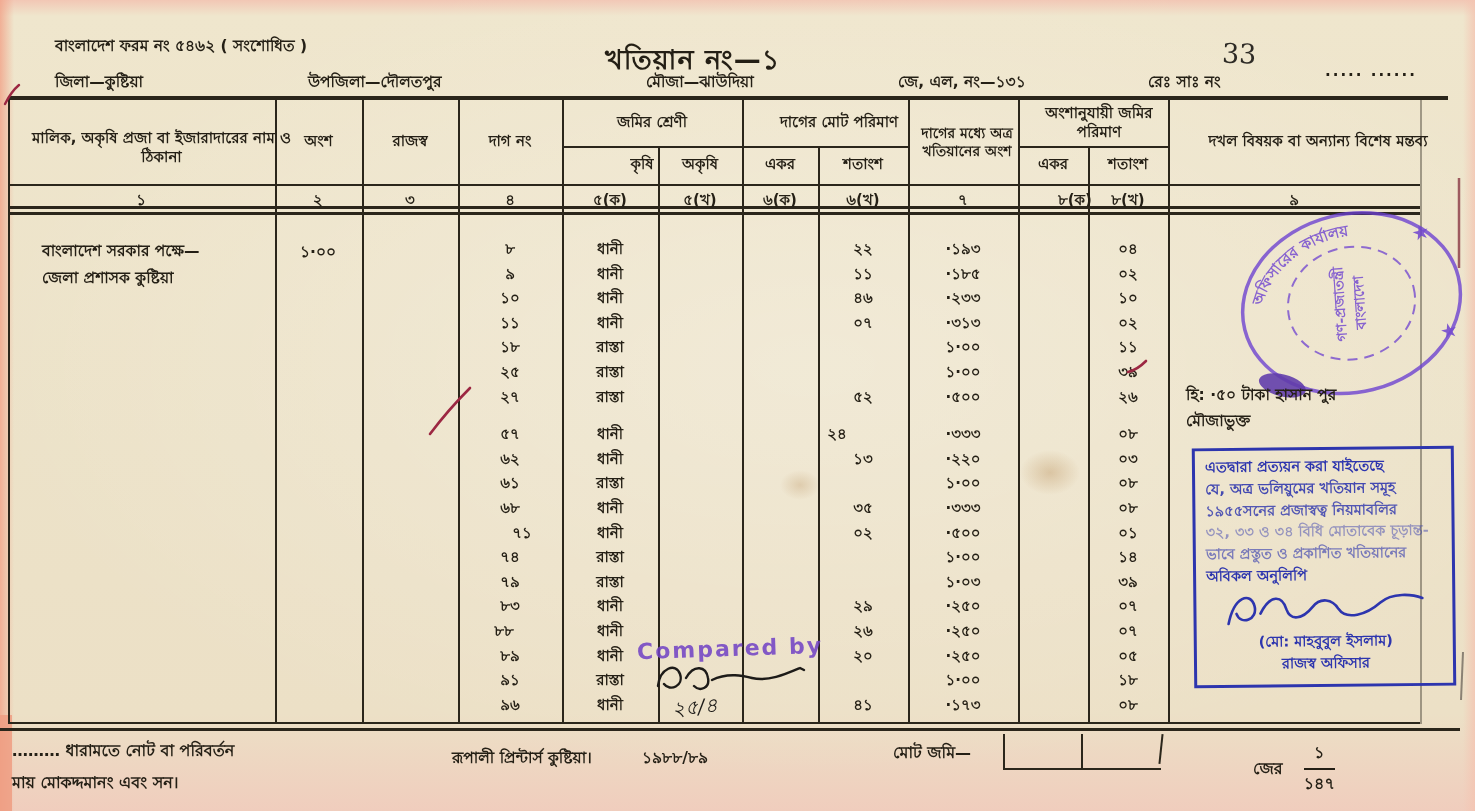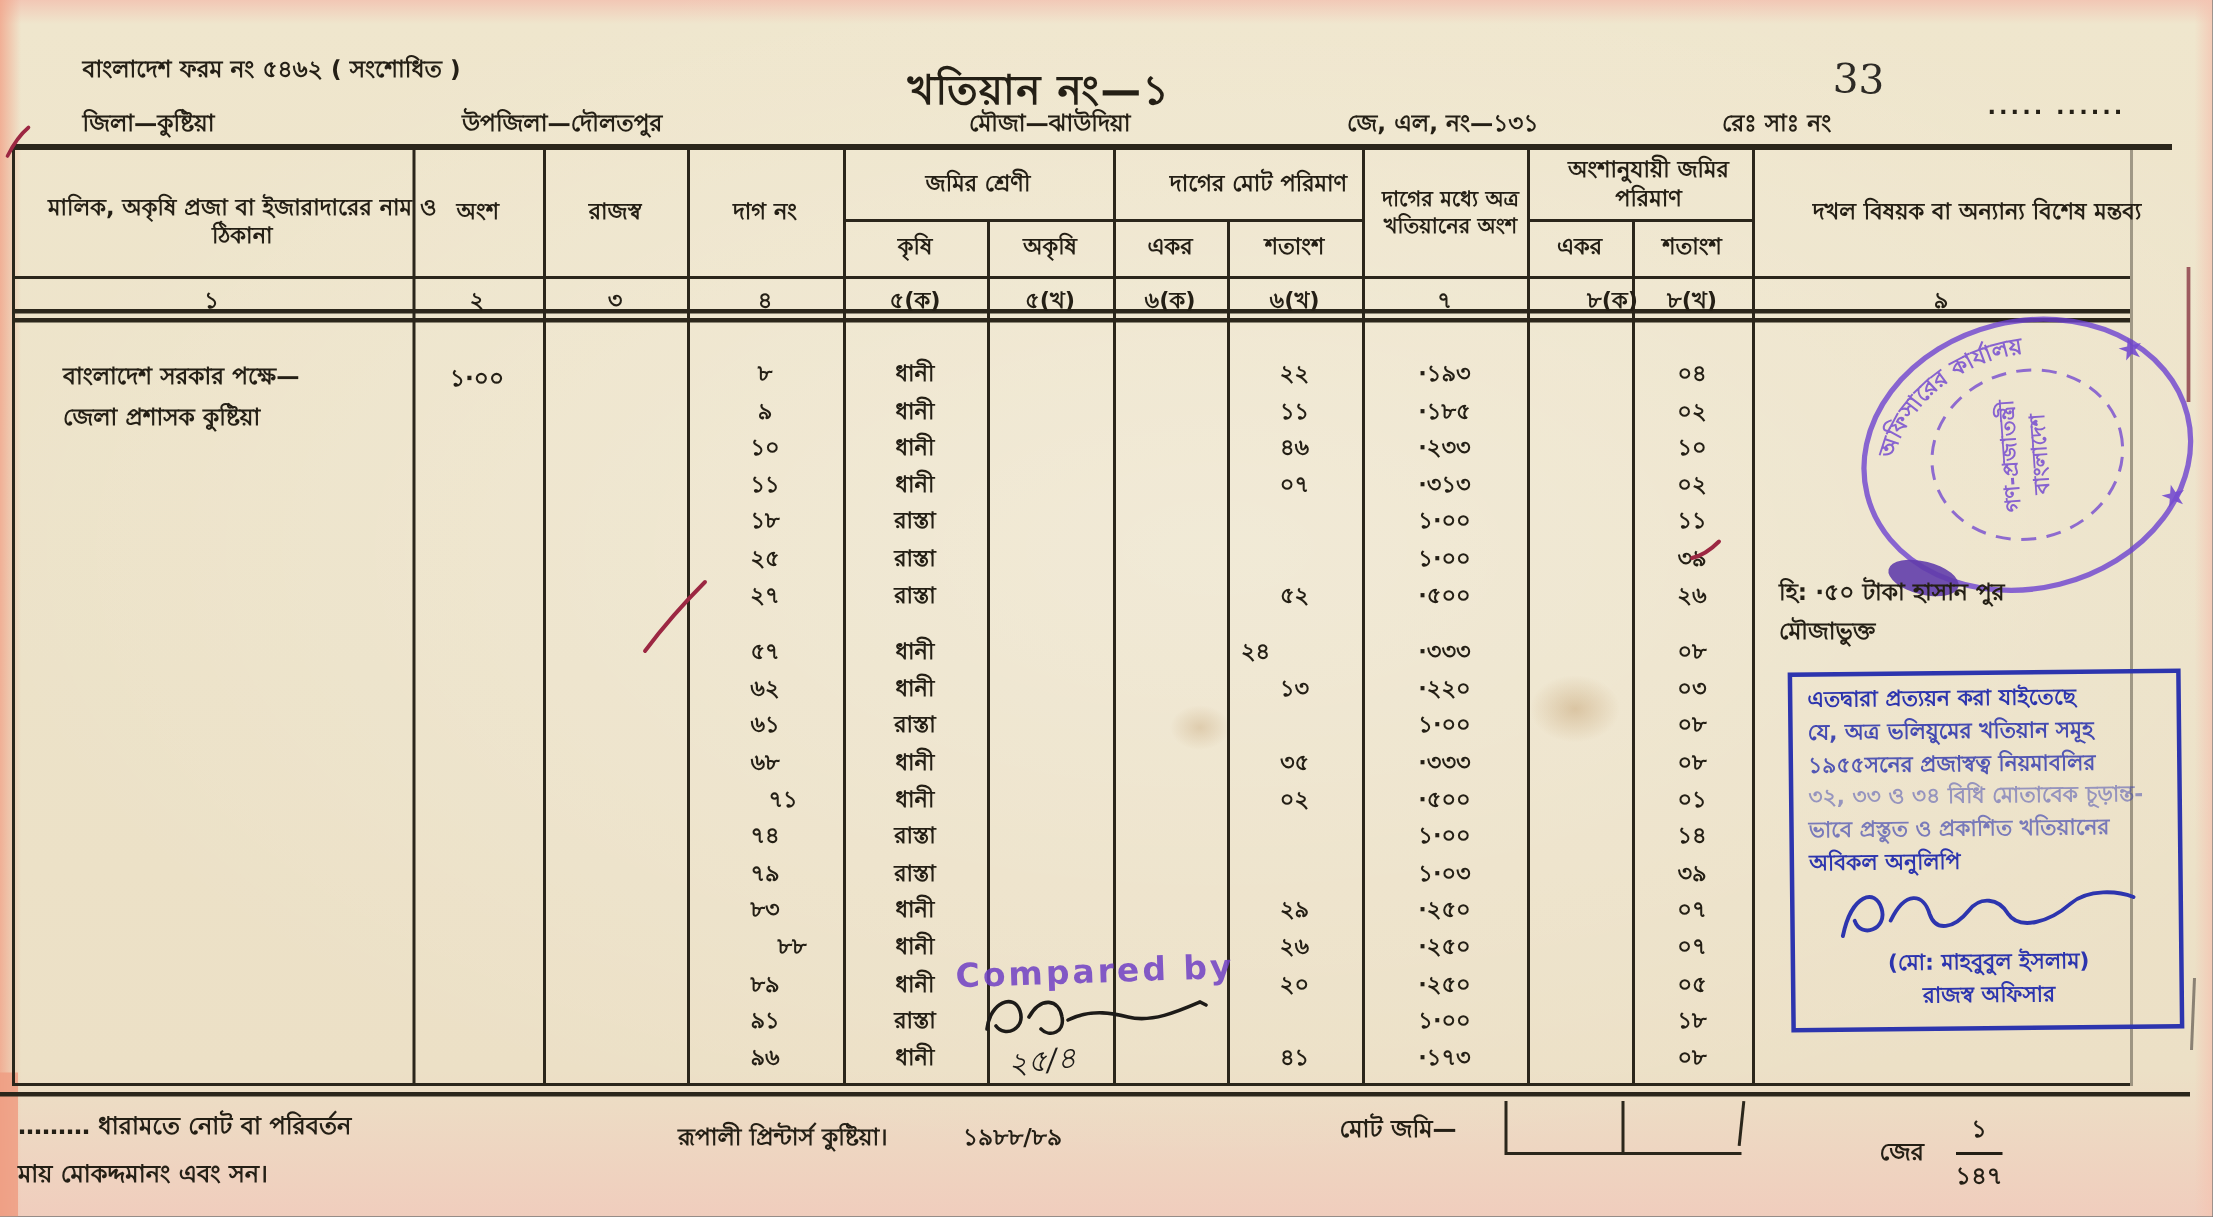--- a/index.html
+++ b/index.html
@@ -61,21 +61,21 @@
   <div class="abs b" style="left:646px;top:70px;font-size:15.5px;">মৌজা—ঝাউদিয়া</div>
   <div class="abs b" style="left:898px;top:70px;font-size:15.5px;">জে, এল, নং—১৩১</div>
   <div class="abs b" style="left:1148px;top:70px;font-size:15.5px;">রেঃ সাঃ নং</div>
   <div class="abs b" style="left:1325px;top:62px;font-size:15px;letter-spacing:2px;">..... ......</div>
 
   <div class="hdr-cell" style="left:10px;top:100px;width:263px;height:64px;padding:16px 8px;margin-left:12px;">মালিক, অকৃষি প্রজা বা ইজারাদারের নাম ও ঠিকানা</div>
   <div class="hdr-cell" style="left:275px;top:100px;width:87px;height:84px;">অংশ</div>
   <div class="hdr-cell" style="left:362px;top:100px;width:96px;height:84px;">রাজস্ব</div>
   <div class="hdr-cell" style="left:458px;top:100px;width:104px;height:84px;">দাগ নং</div>
   <div class="hdr-cell" style="left:562px;top:100px;width:180px;height:46px;">জমির শ্রেণী</div>
-  <div class="hdr-cell" style="left:562px;top:146px;width:96px;height:38px;">কৃষি</div>
+  <div class="hdr-cell" style="left:562px;top:146px;width:96px;height:38px;padding-left:32px;">কৃষি</div>
   <div class="hdr-cell" style="left:658px;top:146px;width:84px;height:38px;">অকৃষি</div>
   <div class="hdr-cell" style="left:742px;top:100px;width:166px;height:46px;padding:0 14px;">দাগের মোট পরিমাণ</div>
   <div class="hdr-cell" style="left:742px;top:146px;width:76px;height:38px;">একর</div>
   <div class="hdr-cell" style="left:818px;top:146px;width:90px;height:38px;">শতাংশ</div>
   <div class="hdr-cell" style="left:908px;top:100px;width:110px;height:84px;padding:0 4px;font-size:14px;">দাগের মধ্যে অত্র খতিয়ানের অংশ</div>
   <div class="hdr-cell" style="left:1018px;top:100px;width:150px;height:46px;padding:0 6px;">অংশানুযায়ী জমির পরিমাণ</div>
   <div class="hdr-cell" style="left:1018px;top:146px;width:70px;height:38px;">একর</div>
   <div class="hdr-cell" style="left:1088px;top:146px;width:80px;height:38px;">শতাংশ</div>
   <div class="hdr-cell" style="left:1168px;top:100px;width:252px;height:84px;padding:0 24px;">দখল বিষয়ক বা অন্যান্য বিশেষ মন্তব্য</div>
 
@@ -253,21 +253,21 @@
       <div class="abs" style="left: 0px; top: 594.4px; width: 1475px; height: 24px;">
         <span class="row-cell" style="left: 458px; width: 104px;">৮৩</span>
         <span class="row-cell" style="left: 562px; width: 96px;">ধানী</span>
         <span class="row-cell" style="left: 742px; width: 76px;"></span>
         <span class="row-cell" style="left: 818px; width: 90px;">২৯</span>
         <span class="row-cell" style="left: 908px; width: 110px;">·২৫০</span>
         <span class="row-cell" style="left: 1018px; width: 70px;"></span>
         <span class="row-cell" style="left: 1088px; width: 80px;">০৭</span>
       </div>
       <div class="abs" style="left: 0px; top: 619px; width: 1475px; height: 24px;">
-        <span class="row-cell" style="left: 476px; width: 104px;">৮৮</span>
+        <span class="row-cell" style="left: 452px; width: 104px;">৮৮</span>
         <span class="row-cell" style="left: 562px; width: 96px;">ধানী</span>
         <span class="row-cell" style="left: 742px; width: 76px;"></span>
         <span class="row-cell" style="left: 818px; width: 90px;">২৬</span>
         <span class="row-cell" style="left: 908px; width: 110px;">·২৫০</span>
         <span class="row-cell" style="left: 1018px; width: 70px;"></span>
         <span class="row-cell" style="left: 1088px; width: 80px;">০৭</span>
       </div>
       <div class="abs" style="left: 0px; top: 643.6px; width: 1475px; height: 24px;">
         <span class="row-cell" style="left: 458px; width: 104px;">৮৯</span>
         <span class="row-cell" style="left: 562px; width: 96px;">ধানী</span>

